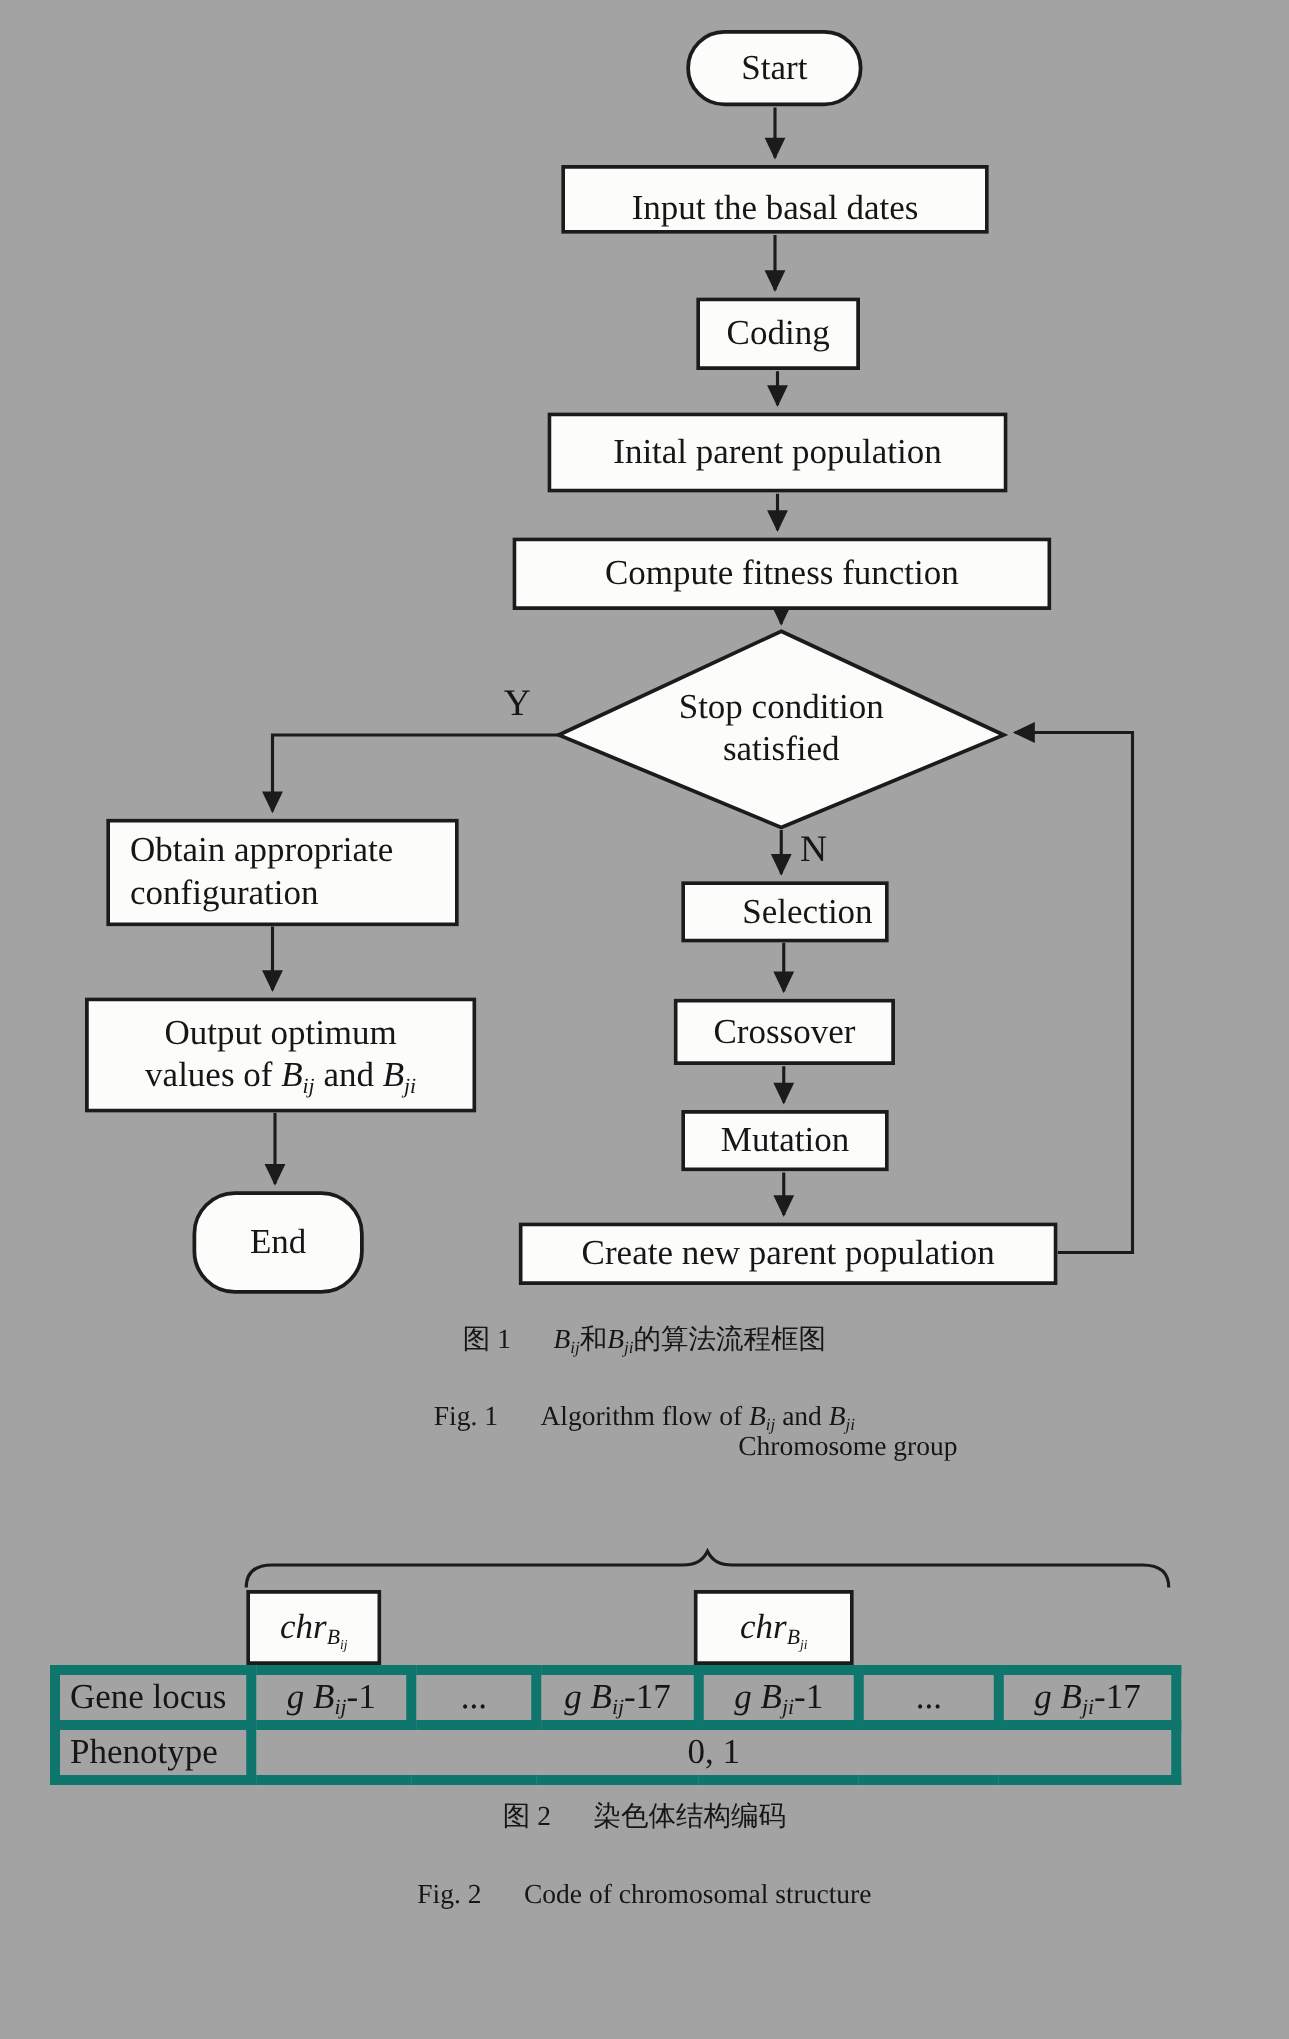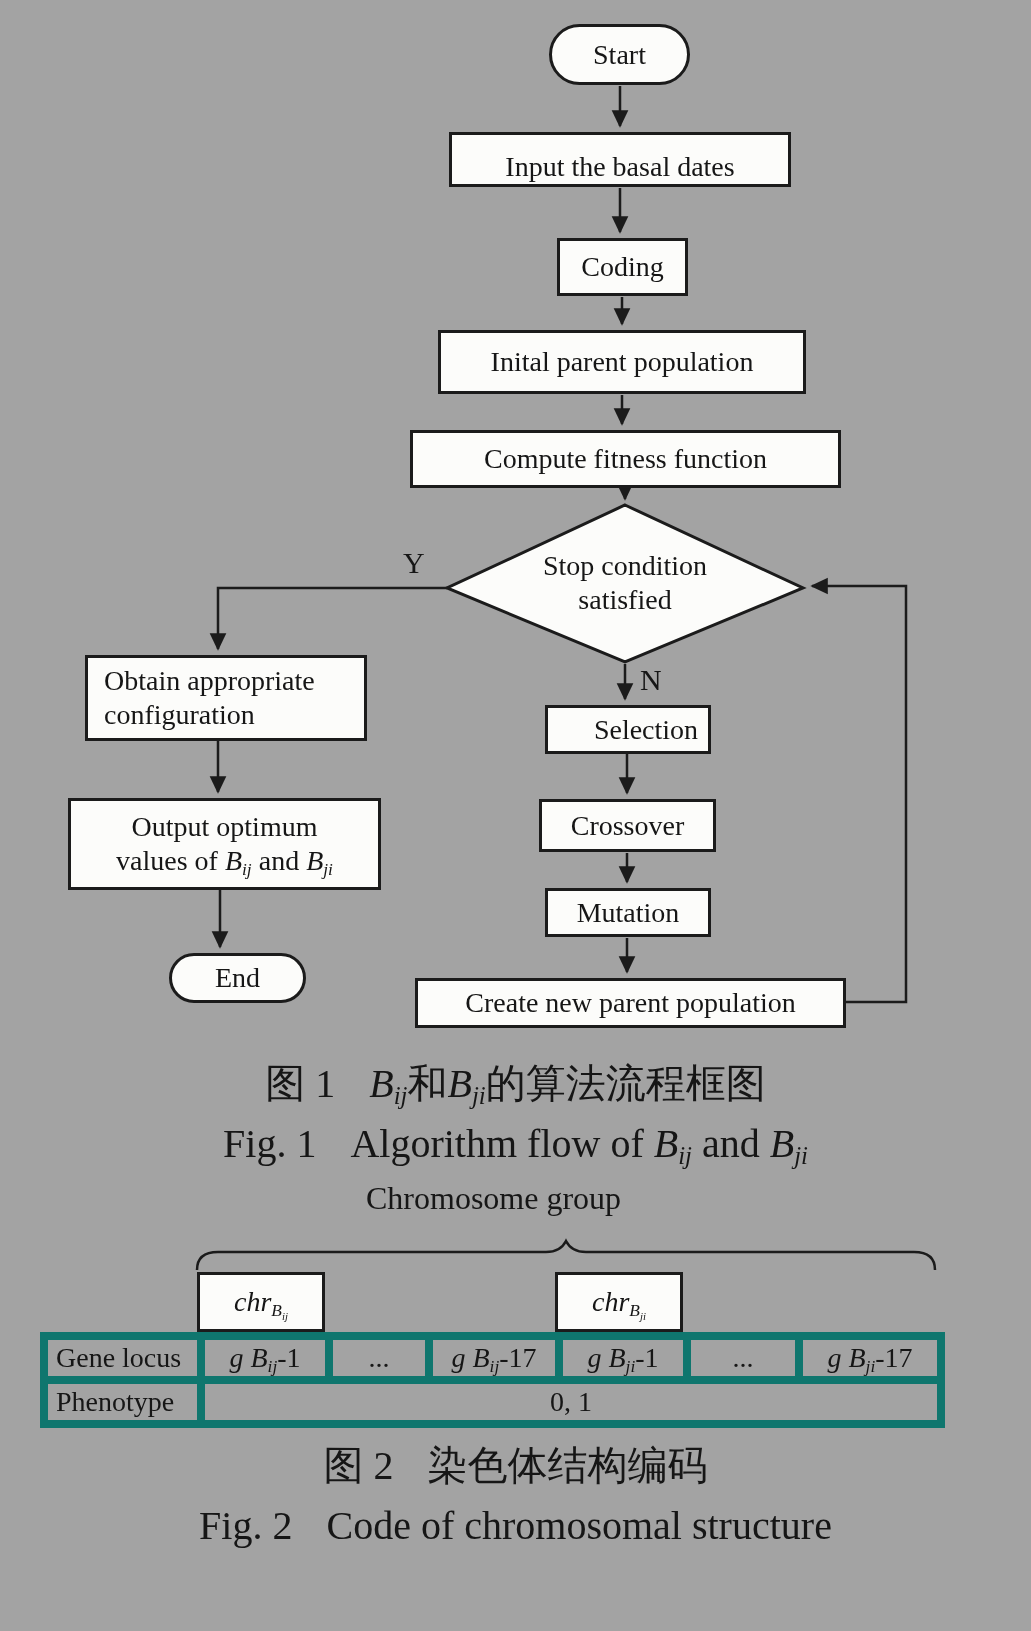--- a/index.html
+++ b/index.html
@@ -48,29 +48,29 @@
     vertical-align: baseline;
     position: relative;
     top: 0.3em;
     line-height: 0;
   }
   .caption {
     position: absolute;
     left: 0;
     width: 1031px;
     text-align: center;
-    font-size: 40px;
+    font-size: 22px;
   }
   .cap-label { margin-right: 34px; }
   .group-label {
     position: absolute;
-    left: 366px; top: 1180px;
+    left: 366px; top: 1144px;
     width: 400px;
-    text-align: left;
-    font-size: 32px;
+    text-align: right;
+    font-size: 22px;
   }
   table.gene-table {
     position: absolute;
     left: 40px; top: 1332px;
     border-collapse: collapse;
     table-layout: fixed;
     font-size: 28px;
   }
   table.gene-table td {
     border: 8px solid #0f766e;
@@ -146,21 +146,21 @@
   <div class="node left-align" style="left:85px;top:655px;width:282px;height:86px;">
     <div>Obtain appropriate</div>
     <div>configuration</div>
   </div>
 
   <div class="node" style="left:68px;top:798px;width:313px;height:92px;">
     <div>Output optimum</div>
     <div><span>values of </span><span class="var">B</span><sub class="var">ij</sub><span> and </span><span class="var">B</span><sub class="var">ji</sub></div>
   </div>
 
-  <div class="node pill" style="left:169px;top:953px;width:137px;height:50px;">
+  <div class="node pill" style="left:154px;top:953px;width:137px;height:82px;">
     <span>End</span>
   </div>
 
   <div class="node" style="left:545px;top:705px;width:166px;height:49px;padding-left:36px;">
     <span>Selection</span>
   </div>
 
   <div class="node" style="left:539px;top:799px;width:177px;height:53px;">
     <span>Crossover</span>
   </div>
@@ -176,21 +176,21 @@
   <div class="caption" style="top:1056px;">
     <span class="cap-label">图 1</span><span class="var">B</span><sub class="var">ij</sub><span>和</span><span class="var">B</span><sub class="var">ji</sub><span>的算法流程框图</span>
   </div>
 
   <div class="caption" style="top:1120px;">
     <span class="cap-label">Fig. 1</span><span>Algorithm flow of </span><span class="var">B</span><sub class="var">ij</sub><span> and </span><span class="var">B</span><sub class="var">ji</sub>
   </div>
 
   <div class="group-label">Chromosome group</div>
 
-  <div class="node" style="left:197px;top:1272px;width:128px;height:60px;">
+  <div class="node" style="left:197px;top:1272px;width:108px;height:60px;">
     <div><span class="var">chr</span><sub><span class="var">B</span><sub class="var">ij</sub></sub></div>
   </div>
 
   <div class="node" style="left:555px;top:1272px;width:128px;height:60px;">
     <div><span class="var">chr</span><sub><span class="var">B</span><sub class="var">ji</sub></sub></div>
   </div>
 
   <table class="gene-table">
     <colgroup>
       <col style="width:157px">

